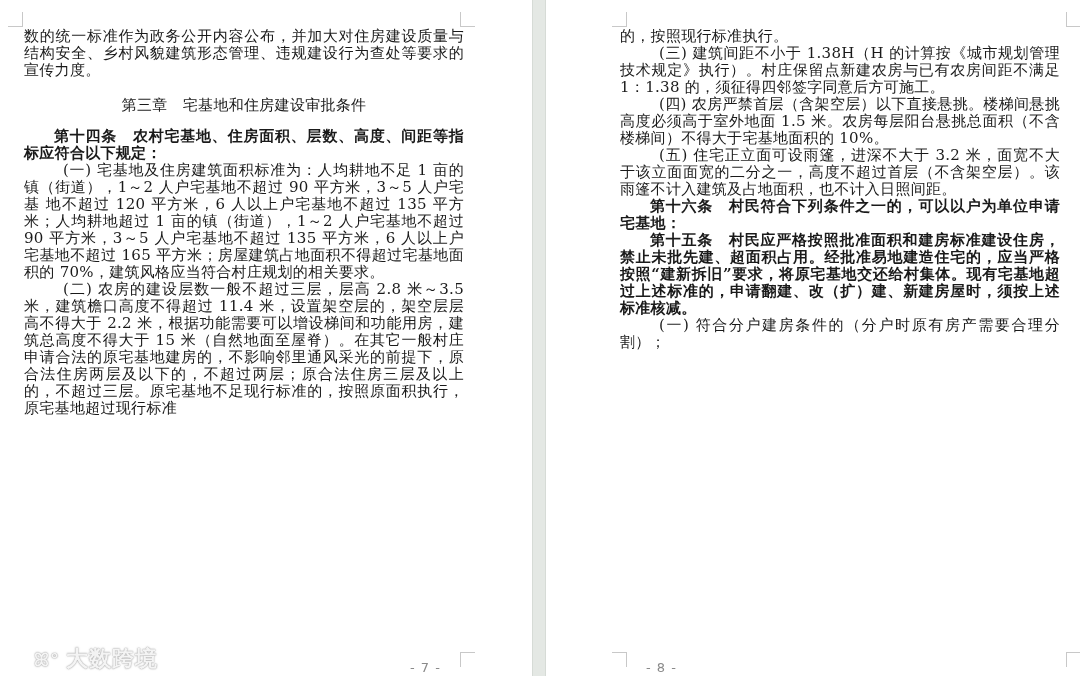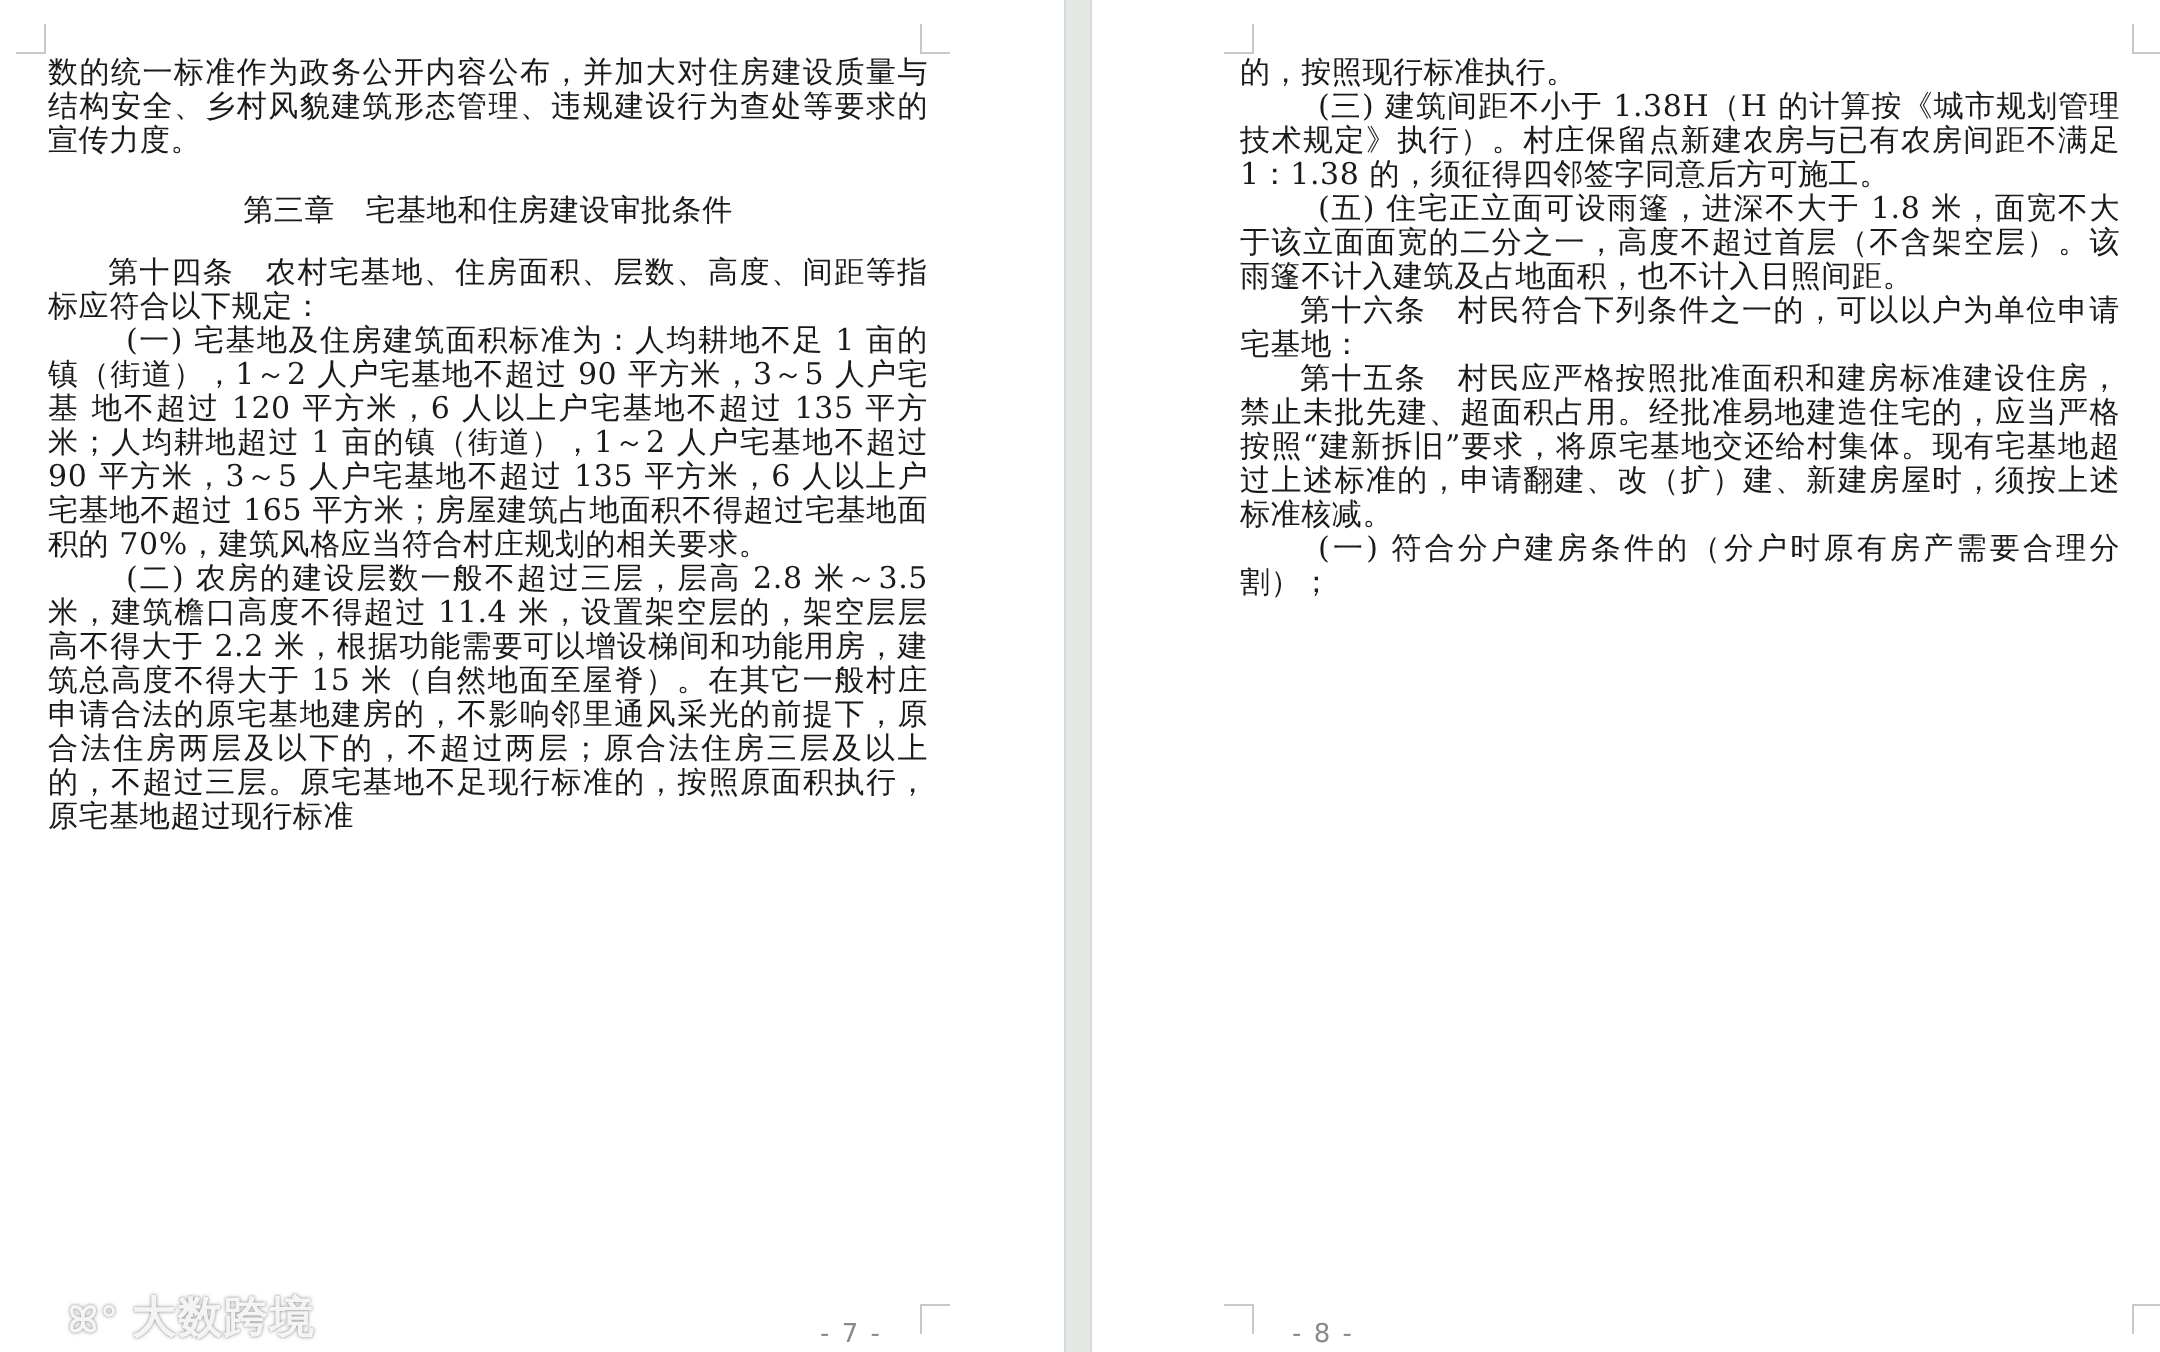--- a/index.html
+++ b/index.html
@@ -25,21 +25,21 @@
   .c-tr { border-left-width:1px; border-bottom-width:1px; }
   .c-bl { border-right-width:1px; border-top-width:1px; }
   .c-br { border-left-width:1px; border-top-width:1px; }
 
   .text {
     position:absolute; font-size:15px; line-height:17px; letter-spacing:0.3px;
   }
   #page-left .text { left:24px; width:440px; top:28px; }
   #page-right .text { left:74px; width:440px; top:28px; }
   .text p { margin:0; text-align:justify; text-align-last:left; }
-  .indent { text-indent:2em; }
+  .indent { text-indent:2em;font-weight:bold; }
   .indent3 { text-indent:2.6em; }
   .chapter { text-align:center; text-align-last:center !important; margin:18px 0 14px !important; }
   .pnum {
     position:absolute; font-family:"DejaVu Sans","Liberation Sans",sans-serif;
     font-size:13px; color:#8a8a8a; letter-spacing:1px;
   }
   .watermark {
     position:absolute; left:6px; top:644px; font-family:"DejaVu Sans","Liberation Sans",sans-serif;
     font-size:22px; font-weight:bold; color:rgba(255,255,255,0.9);
     text-shadow: 0 0 2px rgba(120,120,120,0.55), 0 0 1px rgba(90,90,90,0.6);
@@ -71,21 +71,22 @@
 
 <div class="page" id="page-right">
   <div class="corner c-tl" style="left:66px; top:12px;"></div>
   <div class="corner c-tr" style="left:520px; top:12px;"></div>
   <div class="corner c-bl" style="left:66px; top:652px;"></div>
   <div class="corner c-br" style="left:520px; top:652px;"></div>
 
   <div class="text">
     <p>的，按照现行标准执行。</p>
     <p class="indent3">(三) 建筑间距不小于 1.38H（H 的计算按《城市规划管理技术规定》执行）。村庄保留点新建农房与已有农房间距不满足 1：1.38 的，须征得四邻签字同意后方可施工。</p>
-    <p class="indent3">(五) 住宅正立面可设雨篷，进深不大于 1.8 米，面宽不大于该立面面宽的二分之一，高度不超过首层（不含架空层）。该雨篷不计入建筑及占地面积，也不计入日照间距。</p>
+    <p class="indent3">(四) 农房严禁首层（含架空层）以下直接悬挑。楼梯间悬挑高度必须高于室外地面 1.5 米。农房每层阳台悬挑总面积（不含楼梯间）不得大于宅基地面积的 10%。</p>
+    <p class="indent3">(五) 住宅正立面可设雨篷，进深不大于 3.2 米，面宽不大于该立面面宽的二分之一，高度不超过首层（不含架空层）。该雨篷不计入建筑及占地面积，也不计入日照间距。</p>
     <p class="indent">第十六条　村民符合下列条件之一的，可以以户为单位申请宅基地：</p>
     <p class="indent">第十五条　村民应严格按照批准面积和建房标准建设住房，禁止未批先建、超面积占用。经批准易地建造住宅的，应当严格按照“建新拆旧”要求，将原宅基地交还给村集体。现有宅基地超过上述标准的，申请翻建、改（扩）建、新建房屋时，须按上述标准核减。</p>
     <p class="indent3">(一) 符合分户建房条件的（分户时原有房产需要合理分割）；</p>
   </div>
 
   <div class="pnum" style="left:100px; top:660px;">- 8 -</div>
 </div>
 
 <div class="watermark">
   <span class="wm-logo">ꕤ°</span><span>大数跨境</span>

